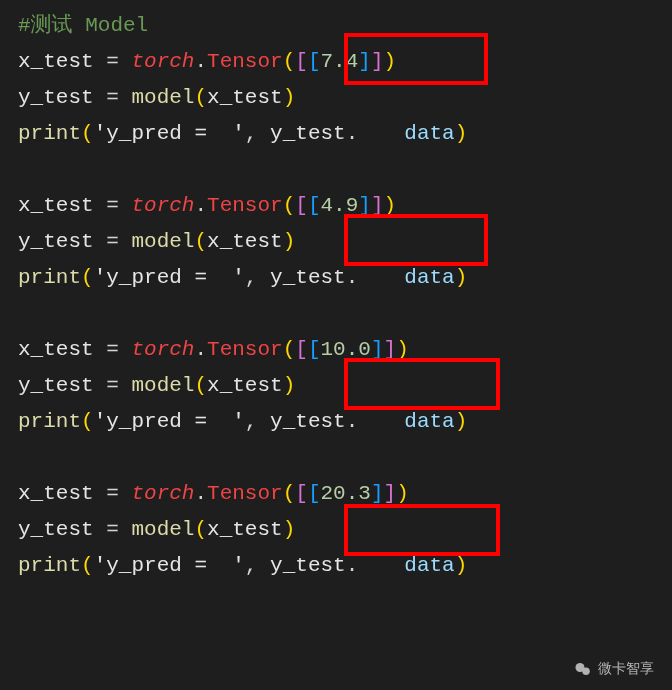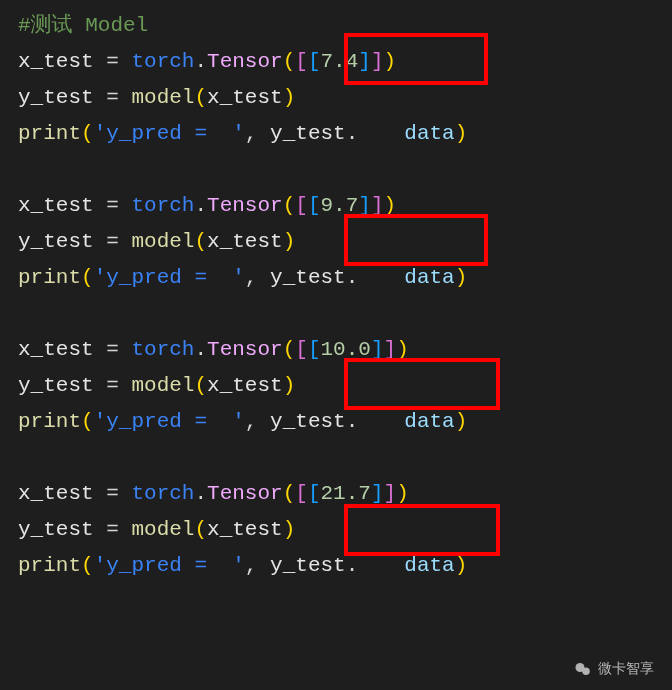--- a/index.html
+++ b/index.html
@@ -16,28 +16,28 @@
     font-size: 21px;
     line-height: 36px;
     padding: 8px 18px;
     color: #d4d4d4;
     white-space: pre;
     position: relative;
   }
   .comment { color: #6a9955; }
   .ident   { color: #e5e5e5; }
   .op      { color: #d4d4d4; }
-  .module  { color: #3b82f6; }
-  .method  { color: #f0abfc; }
+  .module  { color: #ef4444; font-style: italic; }
+  .method  { color: #ef4444; }
   .func    { color: #dcdcaa; }
   .paren   { color: #ffd700; }
   .bracket1{ color: #da70d6; }
   .bracket2{ color: #179fff; }
   .number  { color: #b5cea8; }
-  .string  { color: #3b82f6; }
+  .string  { color: #e5e5e5; }
   .dot     { color: #d4d4d4; }
   .attr    { color: #9cdcfe; margin-left: 46px; }
 
   .highlight-box {
     position: absolute;
     border: 4px solid #ff0000;
     box-sizing: border-box;
     pointer-events: none;
   }
   .box1 { left: 344px; top: 33px;  width: 144px; height: 52px; }
@@ -66,29 +66,29 @@
   }
 </style>
 </head>
 <body>
 
 <div class="code-area"><span><span class="comment">#</span><span class="comment">测试</span><span class="comment"> Model</span></span>
 <span><span class="ident">x_test</span><span class="op"> = </span><span class="module">torch</span><span class="dot">.</span><span class="method">Tensor</span><span class="paren">(</span><span class="bracket1">[</span><span class="bracket2">[</span><span class="number">7.4</span><span class="bracket2">]</span><span class="bracket1">]</span><span class="paren">)</span></span>
 <span><span class="ident">y_test</span><span class="op"> = </span><span class="func">model</span><span class="paren">(</span><span class="ident">x_test</span><span class="paren">)</span></span>
 <span><span class="func">print</span><span class="paren">(</span><span class="string">'y_pred =  '</span><span class="op">, </span><span class="ident">y_test</span><span class="dot">.</span><span class="attr">data</span><span class="paren">)</span></span>
 
-<span><span class="ident">x_test</span><span class="op"> = </span><span class="module">torch</span><span class="dot">.</span><span class="method">Tensor</span><span class="paren">(</span><span class="bracket1">[</span><span class="bracket2">[</span><span class="number">9.7</span><span class="bracket2">]</span><span class="bracket1">]</span><span class="paren">)</span></span>
+<span><span class="ident">x_test</span><span class="op"> = </span><span class="module">torch</span><span class="dot">.</span><span class="method">Tensor</span><span class="paren">(</span><span class="bracket1">[</span><span class="bracket2">[</span><span class="number">4.9</span><span class="bracket2">]</span><span class="bracket1">]</span><span class="paren">)</span></span>
 <span><span class="ident">y_test</span><span class="op"> = </span><span class="func">model</span><span class="paren">(</span><span class="ident">x_test</span><span class="paren">)</span></span>
 <span><span class="func">print</span><span class="paren">(</span><span class="string">'y_pred =  '</span><span class="op">, </span><span class="ident">y_test</span><span class="dot">.</span><span class="attr">data</span><span class="paren">)</span></span>
 
 <span><span class="ident">x_test</span><span class="op"> = </span><span class="module">torch</span><span class="dot">.</span><span class="method">Tensor</span><span class="paren">(</span><span class="bracket1">[</span><span class="bracket2">[</span><span class="number">10.0</span><span class="bracket2">]</span><span class="bracket1">]</span><span class="paren">)</span></span>
 <span><span class="ident">y_test</span><span class="op"> = </span><span class="func">model</span><span class="paren">(</span><span class="ident">x_test</span><span class="paren">)</span></span>
 <span><span class="func">print</span><span class="paren">(</span><span class="string">'y_pred =  '</span><span class="op">, </span><span class="ident">y_test</span><span class="dot">.</span><span class="attr">data</span><span class="paren">)</span></span>
 
-<span><span class="ident">x_test</span><span class="op"> = </span><span class="module">torch</span><span class="dot">.</span><span class="method">Tensor</span><span class="paren">(</span><span class="bracket1">[</span><span class="bracket2">[</span><span class="number">21.7</span><span class="bracket2">]</span><span class="bracket1">]</span><span class="paren">)</span></span>
+<span><span class="ident">x_test</span><span class="op"> = </span><span class="module">torch</span><span class="dot">.</span><span class="method">Tensor</span><span class="paren">(</span><span class="bracket1">[</span><span class="bracket2">[</span><span class="number">20.3</span><span class="bracket2">]</span><span class="bracket1">]</span><span class="paren">)</span></span>
 <span><span class="ident">y_test</span><span class="op"> = </span><span class="func">model</span><span class="paren">(</span><span class="ident">x_test</span><span class="paren">)</span></span>
 <span><span class="func">print</span><span class="paren">(</span><span class="string">'y_pred =  '</span><span class="op">, </span><span class="ident">y_test</span><span class="dot">.</span><span class="attr">data</span><span class="paren">)</span></span>
 </div>
 
 <div class="highlight-box box1"></div>
 <div class="highlight-box box2"></div>
 <div class="highlight-box box3"></div>
 <div class="highlight-box box4"></div>
 
 <div class="watermark">

